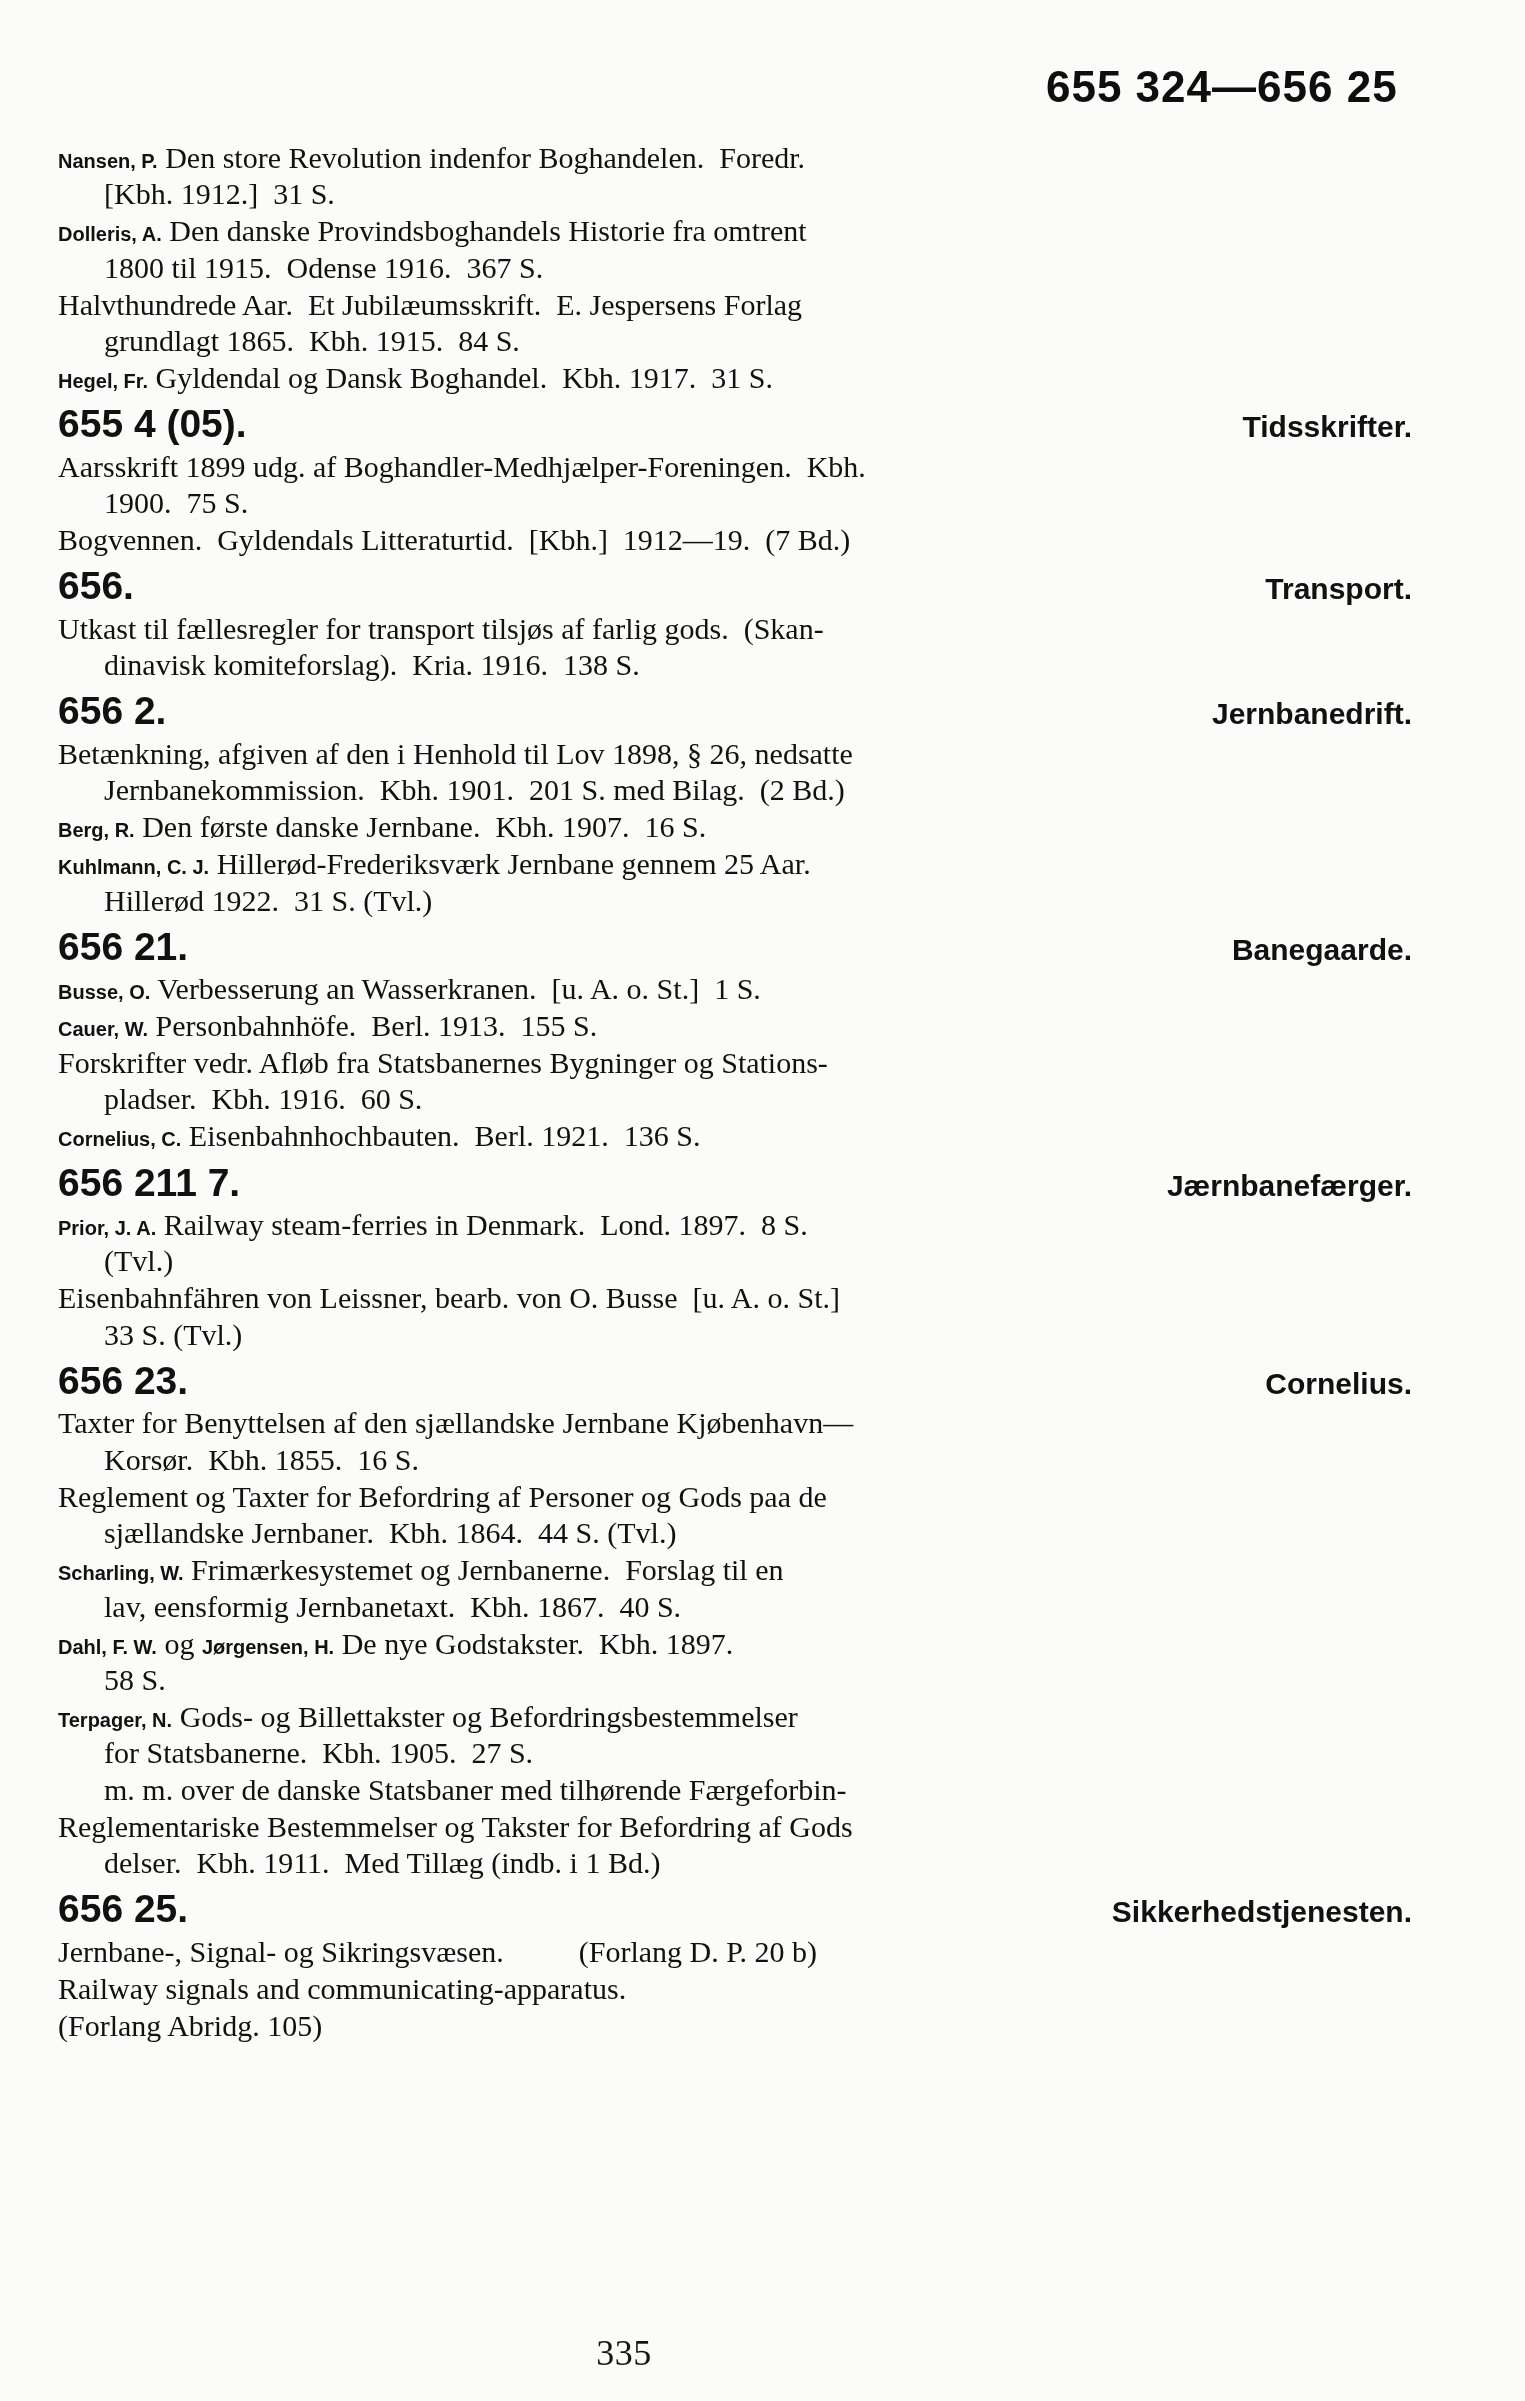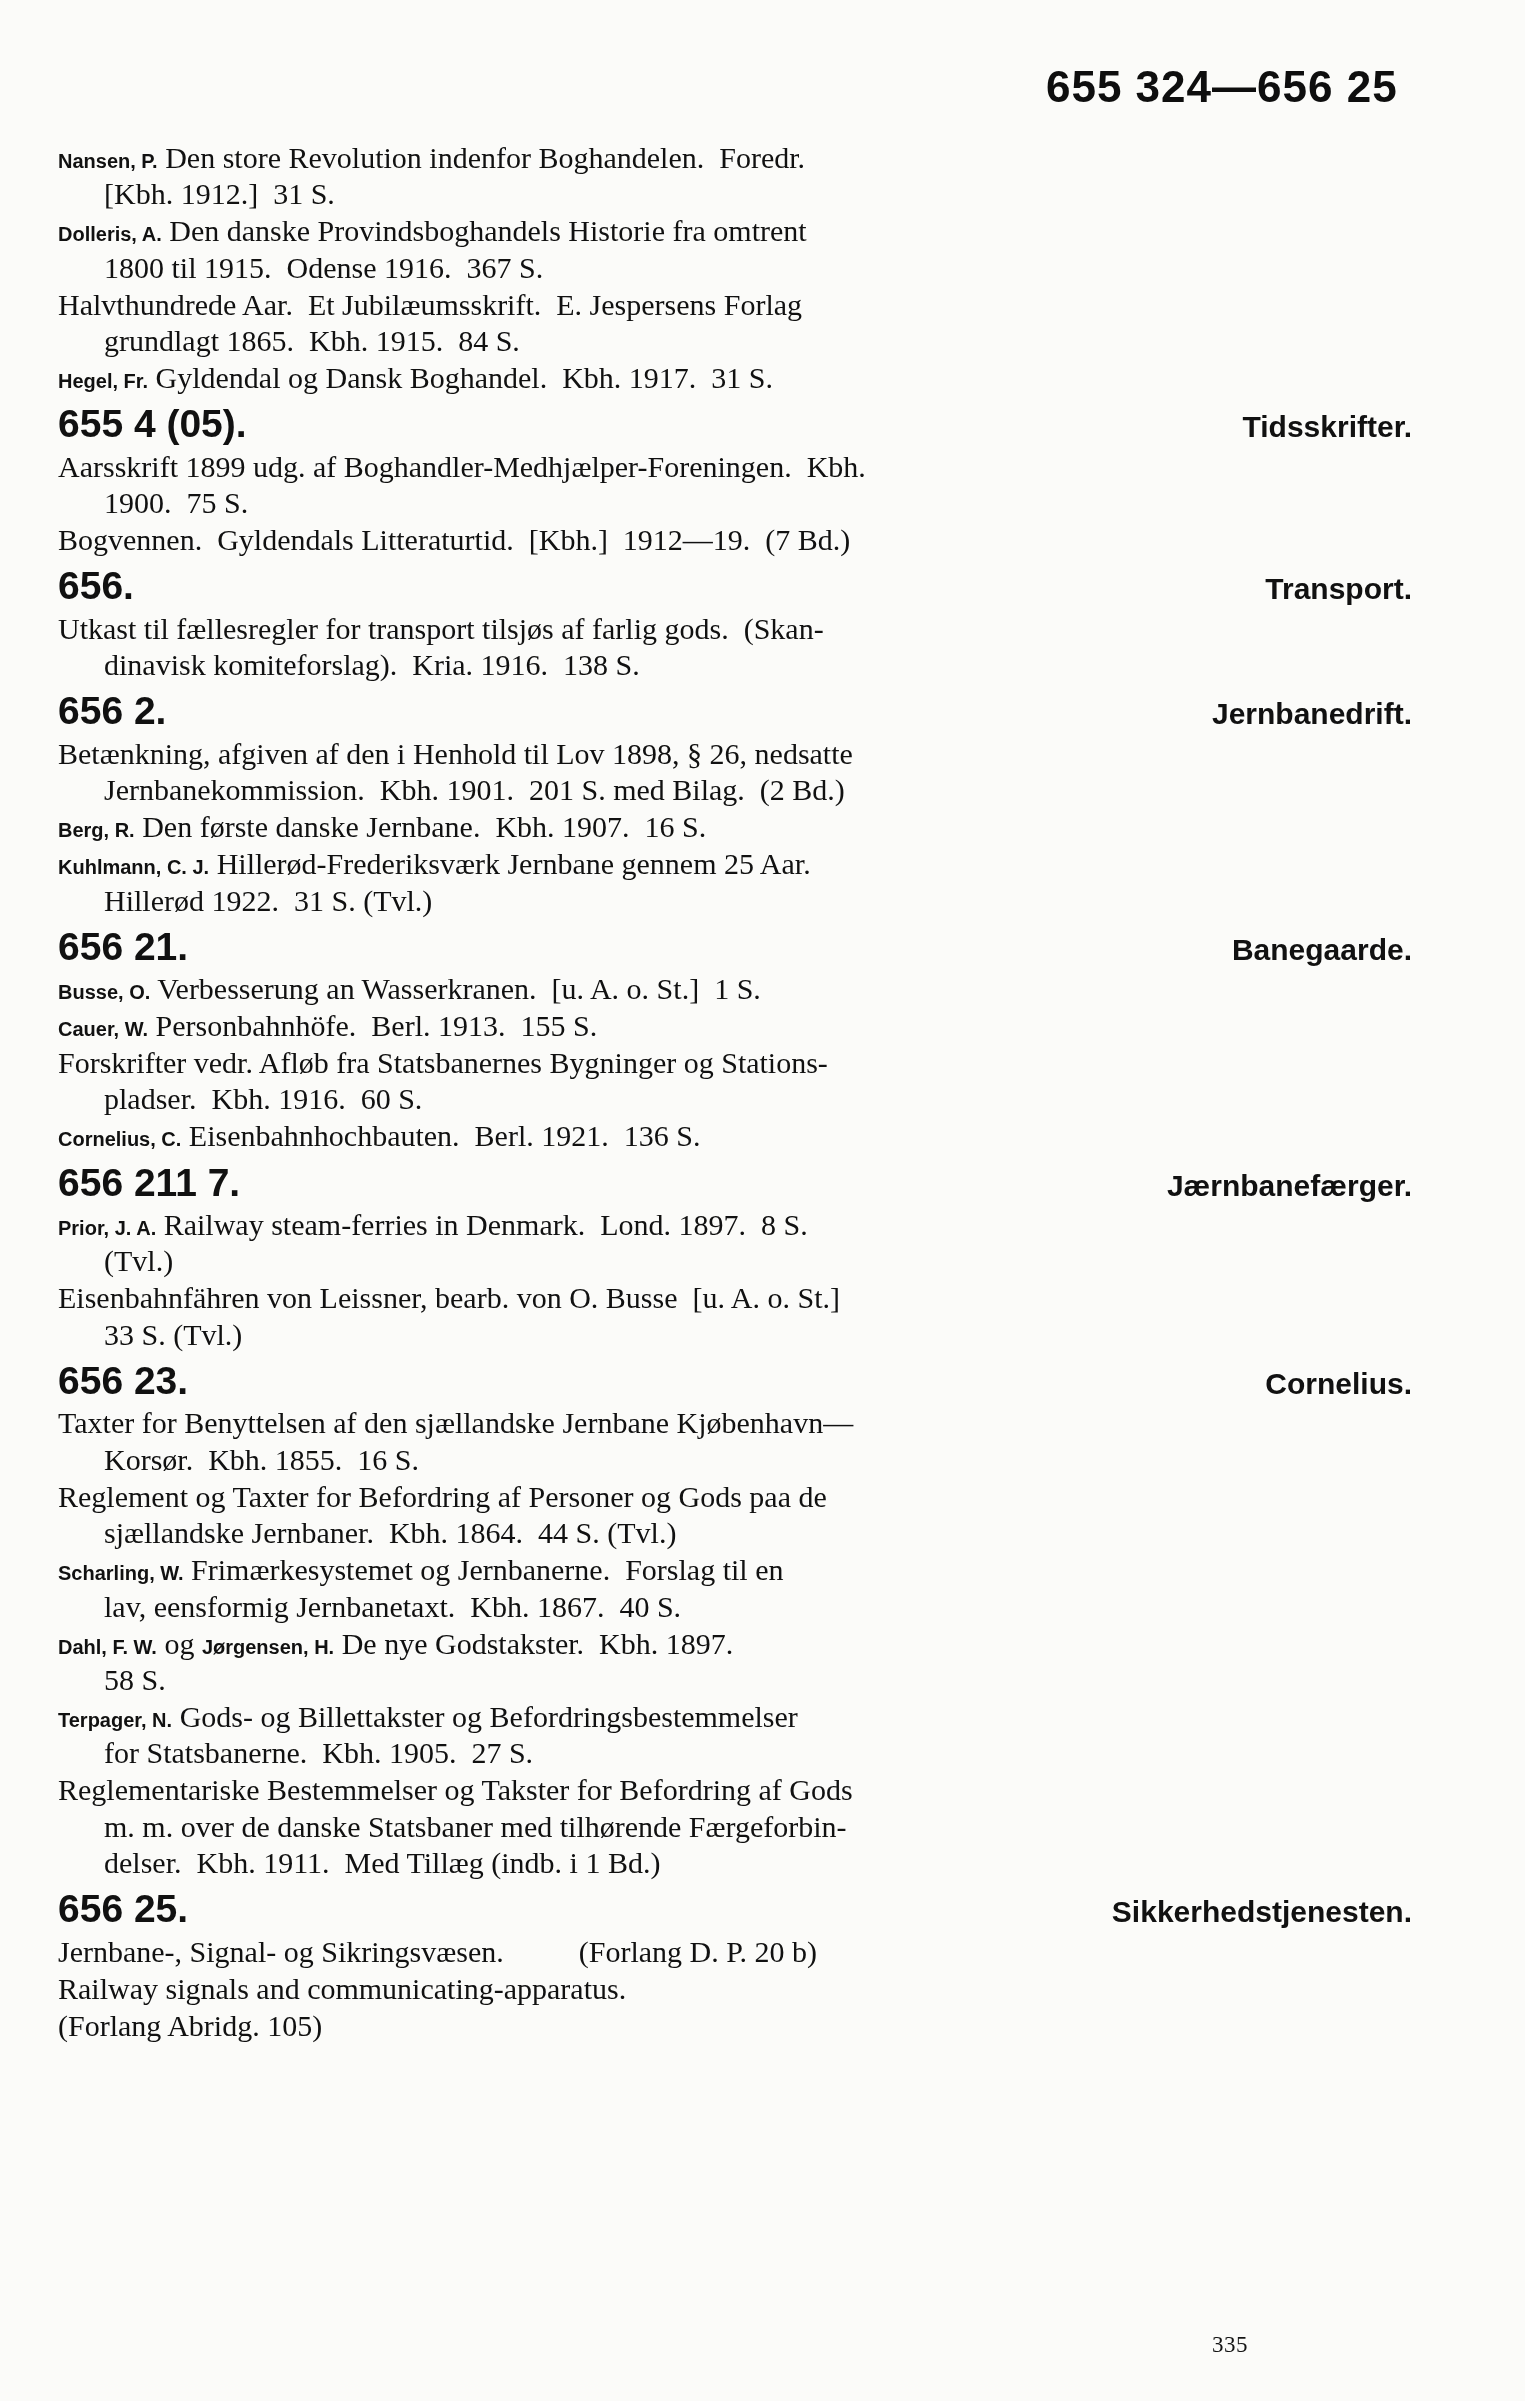--- a/index.html
+++ b/index.html
@@ -73,23 +73,23 @@
   .hdr-row .cls-right {
     font-family: "Liberation Sans", sans-serif;
     font-weight: bold;
     font-size: 30px;
   }
   .pagenum {
     position: absolute;
     top: 2332px;
     left: 0;
     width: 1248px;
-    text-align: right;
+    text-align: center;
     font-family: "Liberation Serif", serif;
-    font-size: 23px;
+    font-size: 36px;
     color: #141414;
     letter-spacing: 0.5px;
   }
   .right-align {
     display: block;
   }
 </style>
 </head>
 <body>
 
@@ -223,22 +223,22 @@
         <span class="ln first"><span class="au">Dahl, F. W.</span><span> og </span><span class="au">Jørgensen, H.</span><span> De nye Godstakster.  Kbh. 1897.</span></span>
         <span class="ln">58 S.</span>
       </div>
 
       <div class="entry">
         <span class="ln first"><span class="au">Terpager, N.</span><span> Gods- og Billettakster og Befordringsbestemmelser</span></span>
         <span class="ln">for Statsbanerne.  Kbh. 1905.  27 S.</span>
       </div>
 
       <div class="entry">
+        <span class="ln">m. m. over de danske Statsbaner med tilhørende Færgeforbin-</span>
         <span class="ln first">Reglementariske Bestemmelser og Takster for Befordring af Gods</span>
-        <span class="ln">m. m. over de danske Statsbaner med tilhørende Færgeforbin-</span>
         <span class="ln">delser.  Kbh. 1911.  Med Tillæg (indb. i 1 Bd.)</span>
       </div>
 
       <div class="hdr-row">
         <span class="cls-left">656 25.</span>
         <span class="cls-right">Sikkerhedstjenesten.</span>
       </div>
 
       <div class="entry">
         <span class="ln first">Jernbane-, Signal- og Sikringsvæsen.          (Forlang D. P. 20 b)</span>

